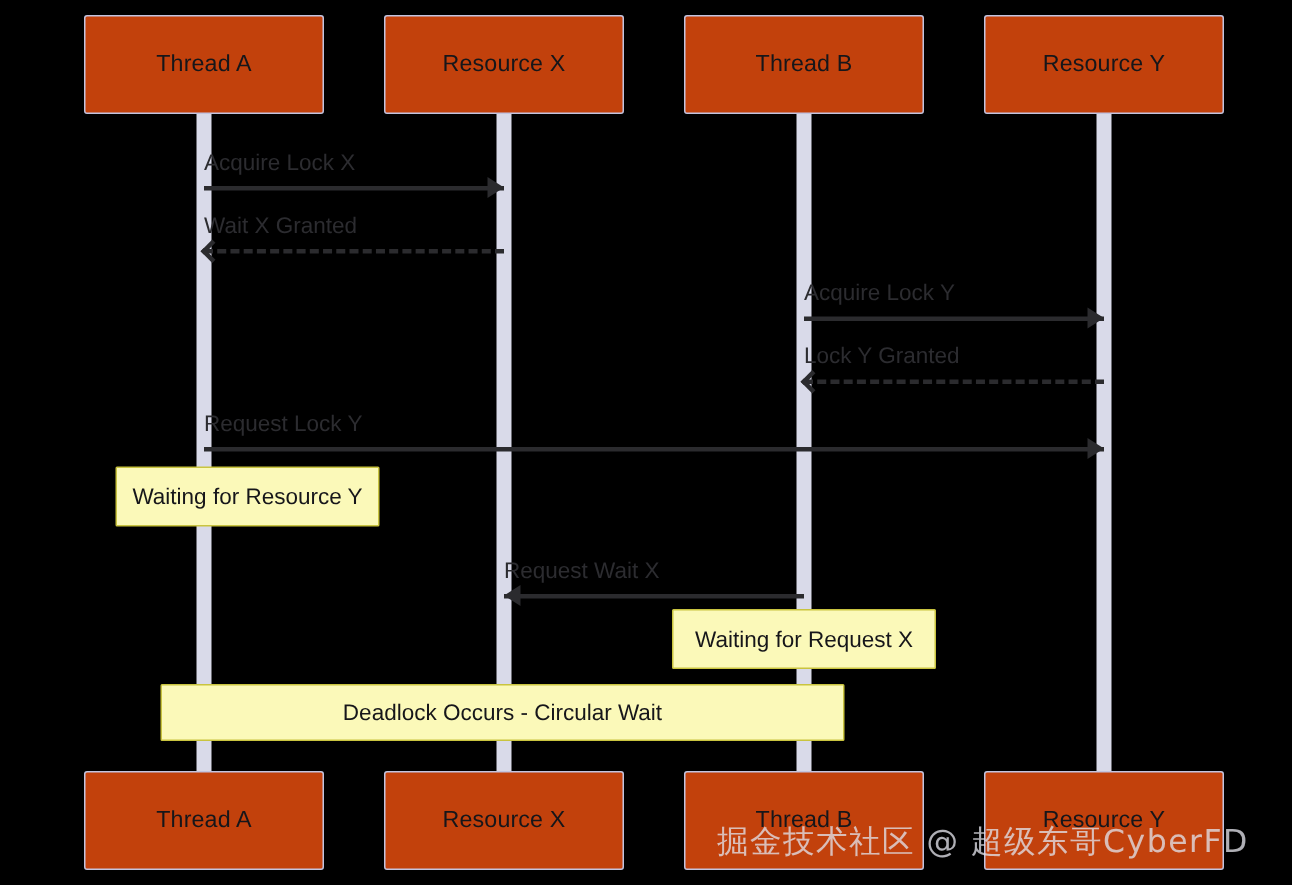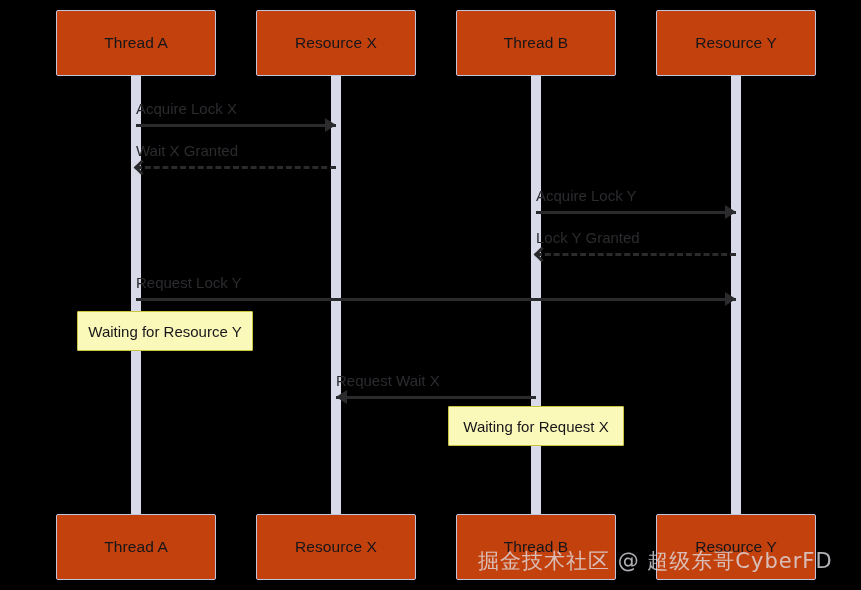--- a/index.html
+++ b/index.html
@@ -186,14 +186,17 @@
     </div>
     <div class="actor-box" style="left: 656px; top: 514px;">
       <span class="actor-label">Resource Y</span>
     </div>
     <div class="note" style="left: 48px; top: 311px; width: 176px; height: 40px; margin-left: 29px;">
       <span class="note-text">Waiting for Resource Y</span>
     </div>
     <div class="note" style="left: 448px; top: 406px; width: 176px; height: 40px;">
       <span class="note-text">Waiting for Request X</span>
     </div>
+    <div class="note" style="left: 107px; top: 456px; width: 456px; height: 38px;">
+      <span class="note-text">Deadlock Occurs - Circular Wait</span>
+    </div>
     <div class="watermark" style="left: 478px; top: 547px;">掘金技术社区 @ 超级东哥CyberFD</div>
   </div>
 
 </body></html>

